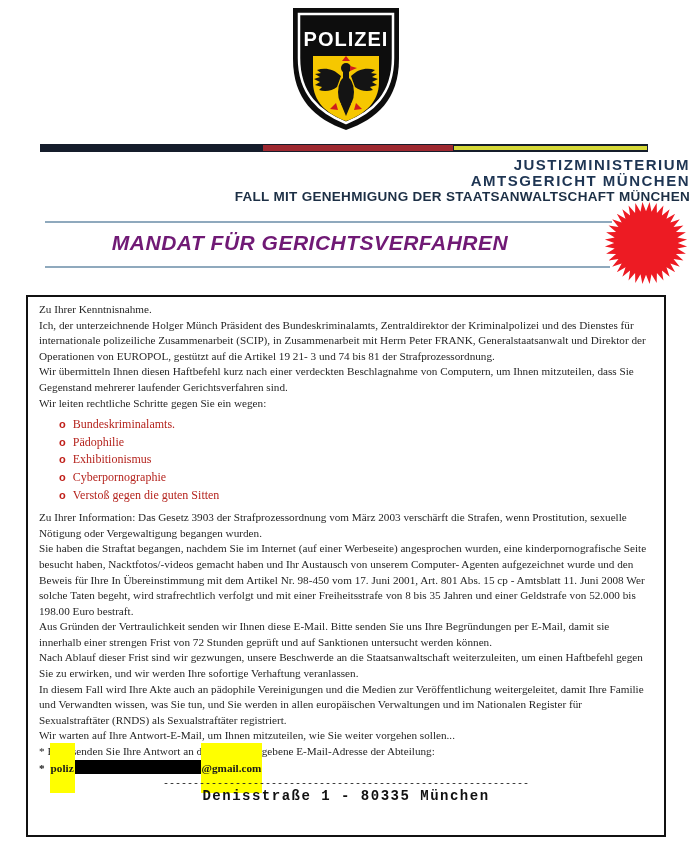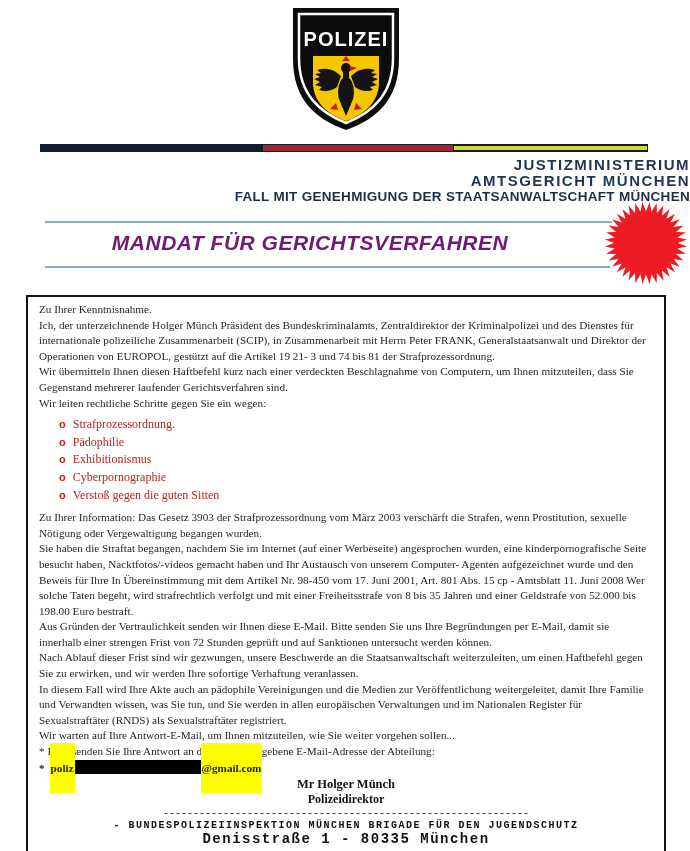--- a/index.html
+++ b/index.html
@@ -123,42 +123,37 @@
     <polygon fill="#ed1b23" points="87.0,50.0 97.8,54.2 86.4,56.4 96.4,62.4 84.8,62.7 93.5,70.3 82.0,68.5 89.3,77.5 78.3,73.8 83.9,83.9 73.8,78.3 77.5,89.3 68.5,82.0 70.3,93.5 62.7,84.8 62.4,96.4 56.4,86.4 54.2,97.8 50.0,87.0 45.8,97.8 43.6,86.4 37.6,96.4 37.3,84.8 29.7,93.5 31.5,82.0 22.5,89.3 26.2,78.3 16.1,83.9 21.7,73.8 10.7,77.5 18.0,68.5 6.5,70.3 15.2,62.7 3.6,62.4 13.6,56.4 2.2,54.2 13.0,50.0 2.2,45.8 13.6,43.6 3.6,37.6 15.2,37.3 6.5,29.7 18.0,31.5 10.7,22.5 21.7,26.2 16.1,16.1 26.2,21.7 22.5,10.7 31.5,18.0 29.7,6.5 37.3,15.2 37.6,3.6 43.6,13.6 45.8,2.2 50.0,13.0 54.2,2.2 56.4,13.6 62.4,3.6 62.7,15.2 70.3,6.5 68.5,18.0 77.5,10.7 73.8,21.7 83.9,16.1 78.3,26.2 89.3,22.5 82.0,31.5 93.5,29.7 84.8,37.3 96.4,37.6 86.4,43.6 97.8,45.8"></polygon>
   </svg>
 
   <div class="letter">
     <p>Zu Ihrer Kenntnisnahme.</p>
     <p>Ich, der unterzeichnende Holger Münch Präsident des Bundeskriminalamts, Zentraldirektor der Kriminalpolizei und des Dienstes für internationale polizeiliche Zusammenarbeit (SCIP), in Zusammenarbeit mit Herrn Peter FRANK, Generalstaatsanwalt und Direktor der Operationen von EUROPOL, gestützt auf die Artikel 19 21- 3 und 74 bis 81 der Strafprozessordnung.</p>
     <p>Wir übermitteln Ihnen diesen Haftbefehl kurz nach einer verdeckten Beschlagnahme von Computern, um Ihnen mitzuteilen, dass Sie Gegenstand mehrerer laufender Gerichtsverfahren sind.</p>
     <p>Wir leiten rechtliche Schritte gegen Sie ein wegen:</p>
 
     <div class="charges">
-      <div class="charge"><span class="bullet">o</span><span>Strafprozessordnung.</span></div>
+      <div class="charge"><span class="bullet">o</span><span>Bundeskriminalamts.</span></div>
       <div class="charge"><span class="bullet">o</span><span>Pädophilie</span></div>
       <div class="charge"><span class="bullet">o</span><span>Exhibitionismus</span></div>
       <div class="charge"><span class="bullet">o</span><span>Cyberpornographie</span></div>
       <div class="charge"><span class="bullet">o</span><span>Verstoß gegen die guten Sitten</span></div>
     </div>
 
     <p>Zu Ihrer Information: Das Gesetz 3903 der Strafprozessordnung vom März 2003 verschärft die Strafen, wenn Prostitution, sexuelle Nötigung oder Vergewaltigung begangen wurden.</p>
     <p>Sie haben die Straftat begangen, nachdem Sie im Internet (auf einer Werbeseite) angesprochen wurden, eine kinderpornografische Seite besucht haben, Nacktfotos/-videos gemacht haben und Ihr Austausch von unserem Computer- Agenten aufgezeichnet wurde und den Beweis für Ihre In Übereinstimmung mit dem Artikel Nr. 98-450 vom 17. Juni 2001, Art. 801 Abs. 15 cp - Amtsblatt 11. Juni 2008 Wer solche Taten begeht, wird strafrechtlich verfolgt und mit einer Freiheitsstrafe von 8 bis 35 Jahren und einer Geldstrafe von 52.000 bis 198.00 Euro bestraft.</p>
     <p>Aus Gründen der Vertraulichkeit senden wir Ihnen diese E-Mail. Bitte senden Sie uns Ihre Begründungen per E-Mail, damit sie innerhalb einer strengen Frist von 72 Stunden geprüft und auf Sanktionen untersucht werden können.</p>
     <p>Nach Ablauf dieser Frist sind wir gezwungen, unsere Beschwerde an die Staatsanwaltschaft weiterzuleiten, um einen Haftbefehl gegen Sie zu erwirken, und wir werden Ihre sofortige Verhaftung veranlassen.</p>
     <p>In diesem Fall wird Ihre Akte auch an pädophile Vereinigungen und die Medien zur Veröffentlichung weitergeleitet, damit Ihre Familie und Verwandten wissen, was Sie tun, und Sie werden in allen europäischen Verwaltungen und im Nationalen Register für Sexualstraftäter (RNDS) als Sexualstraftäter registriert.</p>
     <p>Wir warten auf Ihre Antwort-E-Mail, um Ihnen mitzuteilen, wie Sie weiter vorgehen sollen...</p>
     <p>* Bitte senden Sie Ihre Antwort an die unten angegebene E-Mail-Adresse der Abteilung:</p>
 
     <p class="email-line">
       <span class="email-star">*</span><span class="hl">poliz</span><span class="redact"></span><span class="hl">@gmail.com</span>
     </p>
 
-    <div class="sig-block">
-      <div class="sig-name">Mr Holger Münch</div>
-      <div class="sig-title">Polizeidirektor</div>
-    </div>
 
     <div class="divider">-------------------------------------------------------------</div>
-    <div class="footer-line1">- BUNDESPOLIZEIINSPEKTION MÜNCHEN BRIGADE FÜR DEN JUGENDSCHUTZ</div>
     <div class="footer-line2">Denisstraße 1 - 80335 München</div>
   </div>
 
 </div>
 
 </body></html>

